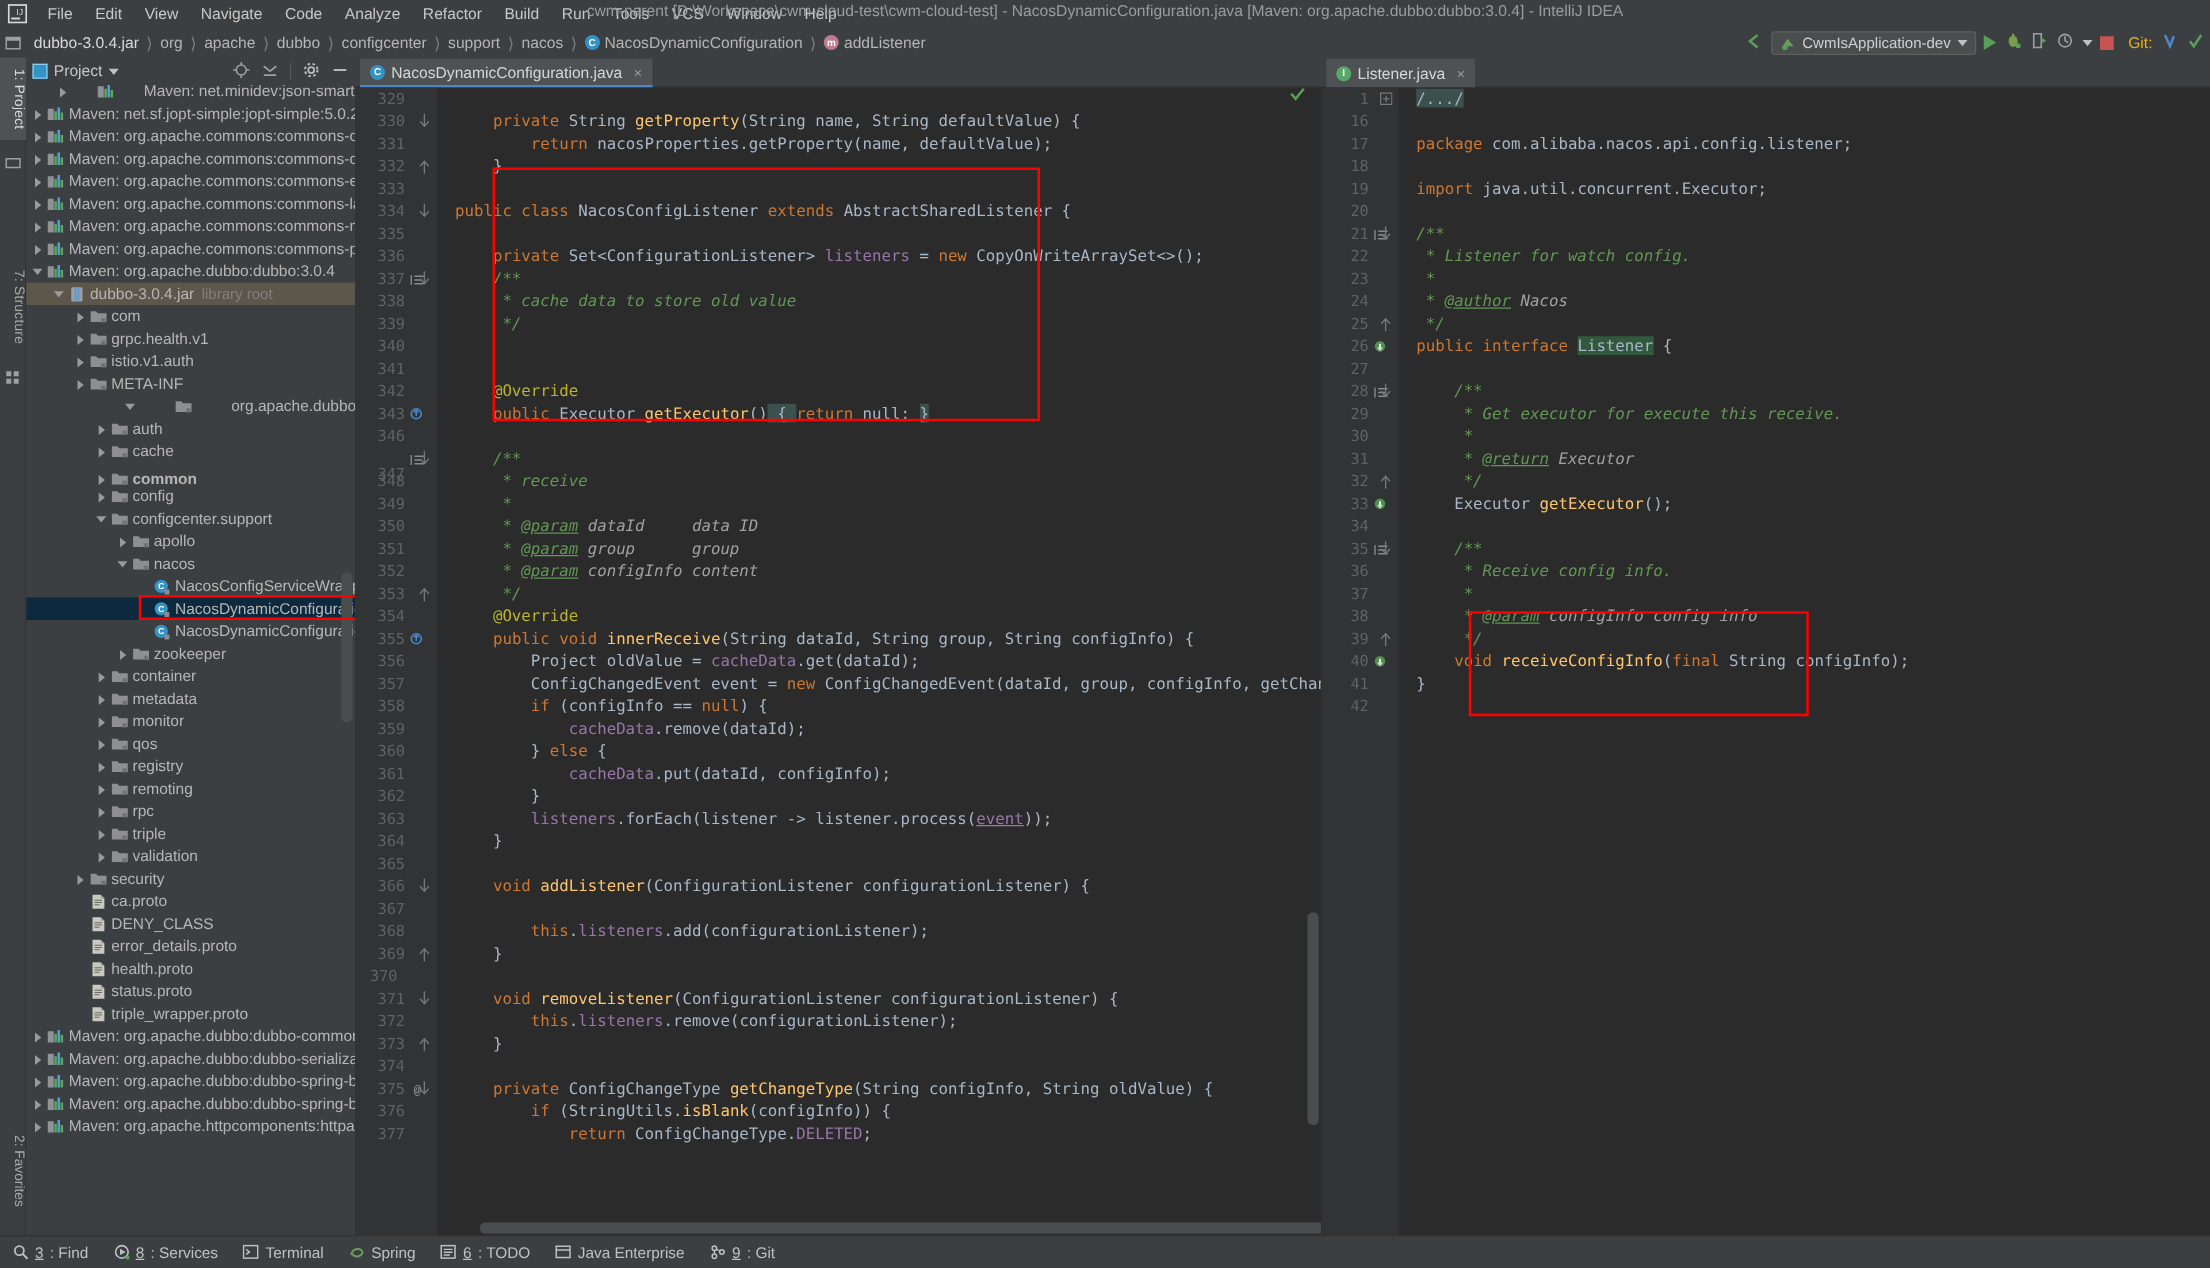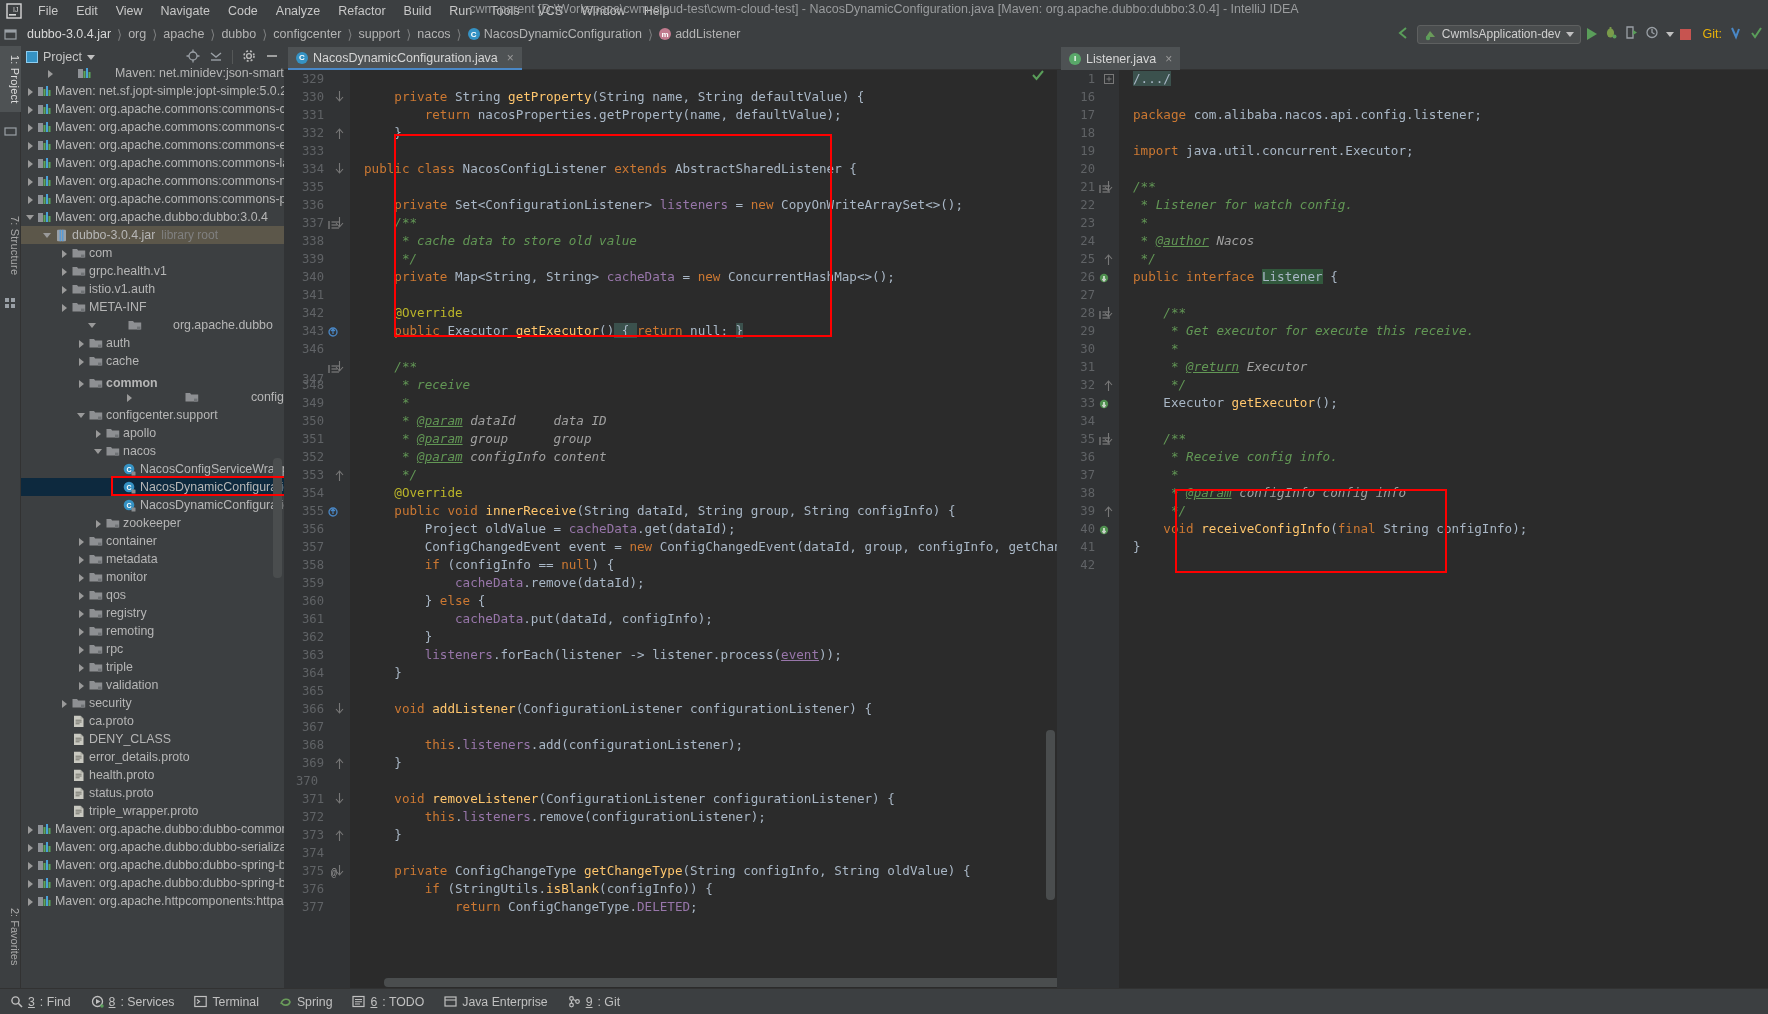--- a/index.html
+++ b/index.html
@@ -576,21 +576,21 @@
           <span style="width: 38px; flex: 0 0 auto;"></span>
           <span class="arrow right"></span>
           <span class="ticon">
             <svg width="14" height="12" viewBox="0 0 14 12">
               <path d="M0.5 2 L5 2 L6.2 3.6 L13.2 3.6 L13.2 10.5 L0.5 10.5 Z" fill="#8d8f92"></path>
               <rect x="9" y="7.6" width="3.4" height="3.4" fill="#6f7275"></rect>
             </svg>
           </span>
           <span class="tlabel">META-INF</span>
         </div>
-        <div class="tree-row" style="position: absolute; left: 0px; top: 248px; width: 263px; gap: 28px;">
+        <div class="tree-row" style="position: absolute; left: 12px; top: 248px; width: 263px; gap: 28px;">
           <span style="width: 38px; flex: 0 0 auto;"></span>
           <span class="arrow down"></span>
           <span class="ticon">
             <svg width="14" height="12" viewBox="0 0 14 12">
               <path d="M0.5 2 L5 2 L6.2 3.6 L13.2 3.6 L13.2 10.5 L0.5 10.5 Z" fill="#8d8f92"></path>
               <rect x="9" y="7.6" width="3.4" height="3.4" fill="#6f7275"></rect>
             </svg>
           </span>
           <span class="tlabel">org.apache.dubbo</span>
         </div>
@@ -620,21 +620,21 @@
           <span style="width: 55px; flex: 0 0 auto;"></span>
           <span class="arrow right"></span>
           <span class="ticon">
             <svg width="14" height="12" viewBox="0 0 14 12">
               <path d="M0.5 2 L5 2 L6.2 3.6 L13.2 3.6 L13.2 10.5 L0.5 10.5 Z" fill="#8d8f92"></path>
               <rect x="9" y="7.6" width="3.4" height="3.4" fill="#6f7275"></rect>
             </svg>
           </span>
           <span class="tlabel">common</span>
         </div>
-        <div class="tree-row" style="position: absolute; left: 0px; top: 320px; width: 263px; justify-content: space-between;">
+        <div class="tree-row" style="position: absolute; left: 0px; top: 320px; width: 263px;">
           <span style="width: 55px; flex: 0 0 auto;"></span>
           <span class="arrow right"></span>
           <span class="ticon">
             <svg width="14" height="12" viewBox="0 0 14 12">
               <path d="M0.5 2 L5 2 L6.2 3.6 L13.2 3.6 L13.2 10.5 L0.5 10.5 Z" fill="#8d8f92"></path>
               <rect x="9" y="7.6" width="3.4" height="3.4" fill="#6f7275"></rect>
             </svg>
           </span>
           <span class="tlabel">config</span>
         </div>
@@ -1083,21 +1083,20 @@
         <div class="codeline" style="top: 36px; left: 14px;"><span class="pln">        </span><span class="kw">return</span><span class="pln"> nacosProperties.getProperty(name, defaultValue);</span></div>
         <div class="codeline" style="top: 18px; left: 14px;"><span class="pln">    </span><span class="kw">private</span><span class="pln"> String </span><span class="mth">getProperty</span><span class="pln">(String name, String defaultValue) {</span></div>
         <div class="codeline" style="top: 54px; left: 14px;"><span class="pln">    }</span></div>
         <div class="codeline" style="top: 72px; left: 14px;"></div>
         <div class="codeline" style="top: 90px; left: 14px;"><span class="kw">public</span><span class="pln"> </span><span class="kw">class</span><span class="pln"> NacosConfigListener </span><span class="kw">extends</span><span class="pln"> AbstractSharedListener {</span></div>
         <div class="codeline" style="top: 108px; left: 14px;"></div>
         <div class="codeline" style="top: 126px; left: 14px;"><span class="pln">    </span><span class="kw">private</span><span class="pln"> Set&lt;ConfigurationListener&gt; </span><span class="fld">listeners</span><span class="pln"> = </span><span class="kw">new</span><span class="pln"> CopyOnWriteArraySet&lt;&gt;();</span></div>
         <div class="codeline" style="top: 144px; left: 14px;"><span class="cmt">    /**</span></div>
         <div class="codeline" style="top: 162px; left: 14px;"><span class="cmt">     * cache data to store old value</span></div>
         <div class="codeline" style="top: 180px; left: 14px;"><span class="cmt">     */</span></div>
-        <div class="codeline" style="top: 198px; left: 14px;"><span class="pln">    </span><span class="kw">private</span><span class="pln"> Map&lt;String, String&gt; </span><span class="fld">cacheData</span><span class="pln"> = </span><span class="kw">new</span><span class="pln"> ConcurrentHashMap&lt;&gt;();</span></div>
         <div class="codeline" style="top: 216px; left: 14px;"></div>
         <div class="codeline" style="top: 234px; left: 14px;"><span class="ann">    @Override</span></div>
         <div class="codeline" style="top: 252px; left: 14px;"><span class="pln">    </span><span class="kw">public</span><span class="pln"> Executor </span><span class="mth">getExecutor</span><span class="pln">()</span><span class="hl"> { </span><span class="kw">return</span><span class="pln"> null; </span><span class="hl">}</span></div>
         <div class="codeline" style="top: 270px; left: 14px;"></div>
         <div class="codeline" style="top: 288px; left: 14px;"><span class="cmt">    /**</span></div>
         <div class="codeline" style="top: 306px; left: 14px;"><span class="cmt">     * receive</span></div>
         <div class="codeline" style="top: 324px; left: 14px;"><span class="cmt">     *</span></div>
         <div class="codeline" style="top: 342px; left: 14px;"><span class="cmt">     * </span><span class="cmtd">@param</span><span class="cmtp"> dataId</span><span class="cmtp">     data ID</span></div>
         <div class="codeline" style="top: 360px; left: 14px;"><span class="cmt">     * </span><span class="cmtd">@param</span><span class="cmtp"> group</span><span class="cmtp">      group</span></div>
         <div class="codeline" style="top: 378px; left: 14px;"><span class="cmt">     * </span><span class="cmtd">@param</span><span class="cmtp"> configInfo</span><span class="cmtp"> content</span></div>

